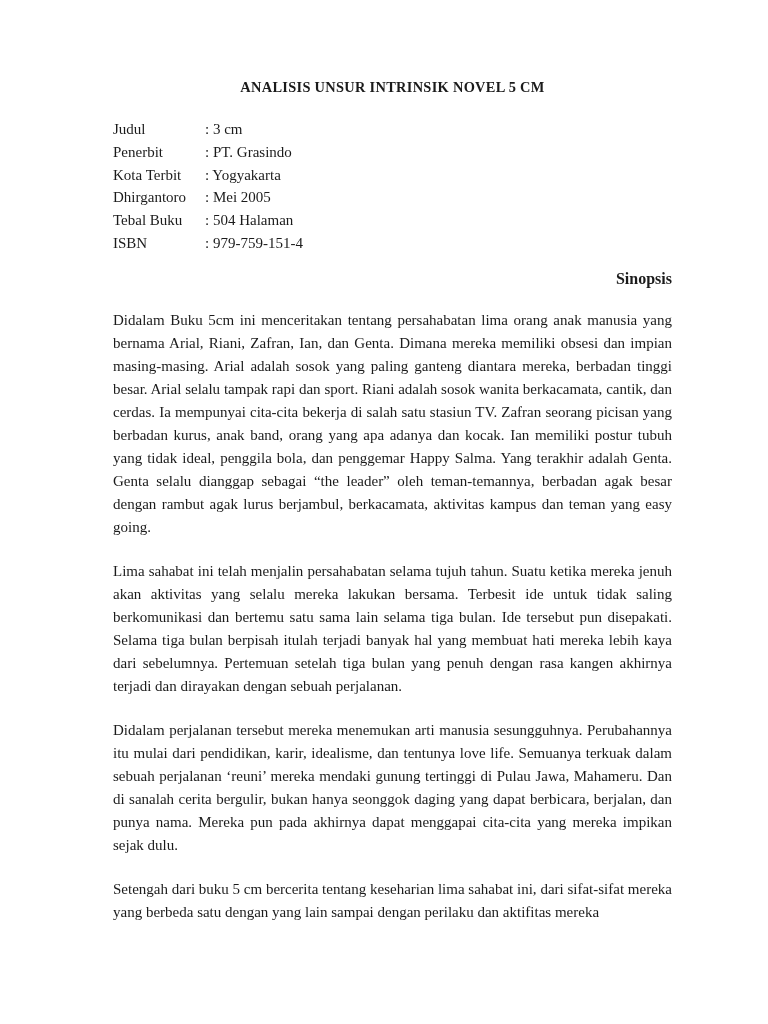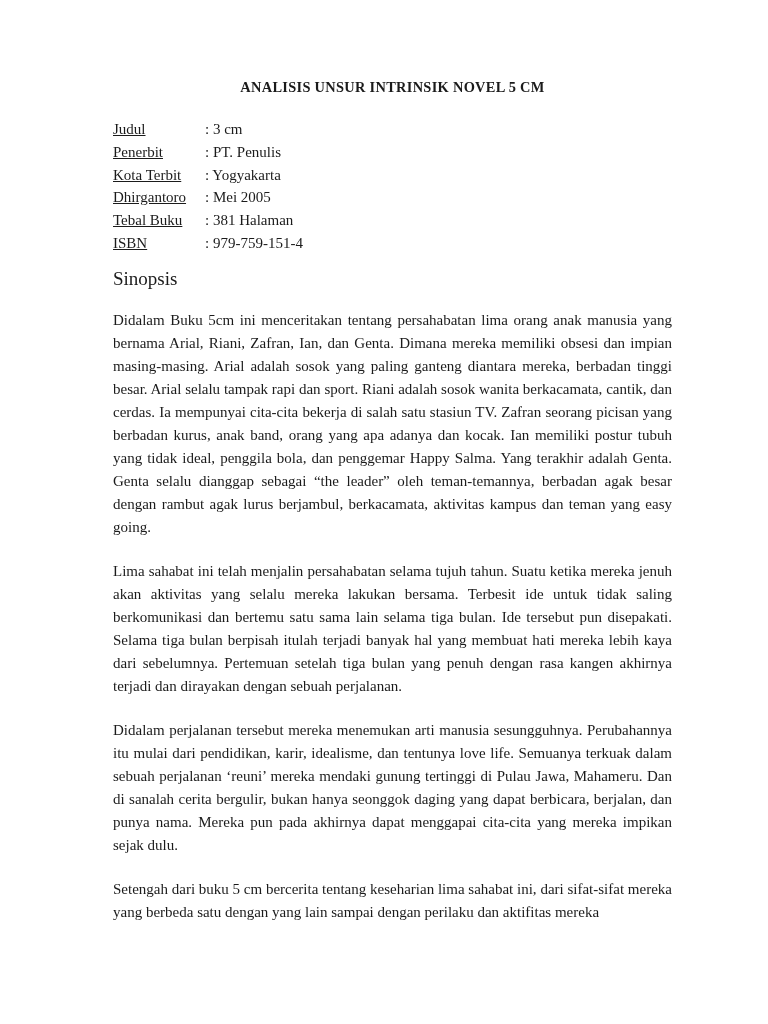--- a/index.html
+++ b/index.html
@@ -31,29 +31,28 @@
   }
   .meta-row {
     display: flex;
     align-items: baseline;
     line-height: 22.8px;
     font-size: 15px;
   }
   .meta-label {
     width: 92px;
     flex: none;
-    text-decoration: underline;
   }
   .meta-value {
     flex: 1;
   }
   .section-heading {
-    font-size: 19px;
-    font-weight: normal;
-    text-align: left;
+    font-size: 16px;
+    font-weight: bold;
+    text-align: right;
     line-height: 18px;
     margin: 15px 0 0 0;
   }
   .body-paragraph {
     font-size: 15px;
     line-height: 23px;
     text-align: justify;
     margin: 21px 0 0 0;
   }
   .body-paragraph.first {
@@ -66,33 +65,33 @@
 
   <h1 class="doc-title">ANALISIS UNSUR INTRINSIK NOVEL 5 CM</h1>
 
   <div class="meta-block">
     <div class="meta-row">
       <span class="meta-label">Judul</span>
       <span class="meta-value">: 3 cm</span>
     </div>
     <div class="meta-row">
       <span class="meta-label">Penerbit</span>
-      <span class="meta-value">: PT. Penulis</span>
+      <span class="meta-value">: PT. Grasindo</span>
     </div>
     <div class="meta-row">
       <span class="meta-label">Kota Terbit</span>
       <span class="meta-value">: Yogyakarta</span>
     </div>
     <div class="meta-row">
       <span class="meta-label">Dhirgantoro</span>
       <span class="meta-value">: Mei 2005</span>
     </div>
     <div class="meta-row">
       <span class="meta-label">Tebal Buku</span>
-      <span class="meta-value">: 381 Halaman</span>
+      <span class="meta-value">: 504 Halaman</span>
     </div>
     <div class="meta-row">
       <span class="meta-label">ISBN</span>
       <span class="meta-value">: 979-759-151-4</span>
     </div>
   </div>
 
   <h2 class="section-heading">Sinopsis</h2>
 
   <p class="body-paragraph first">Didalam Buku 5cm ini menceritakan tentang persahabatan lima orang anak manusia yang bernama Arial, Riani, Zafran, Ian, dan Genta. Dimana mereka memiliki obsesi dan impian masing-masing. Arial adalah sosok yang paling ganteng diantara mereka, berbadan tinggi besar. Arial selalu tampak rapi dan sport. Riani adalah sosok wanita berkacamata, cantik, dan cerdas. Ia mempunyai cita-cita bekerja di salah satu stasiun TV. Zafran seorang picisan yang berbadan kurus, anak band, orang yang apa adanya dan kocak. Ian memiliki postur tubuh yang tidak ideal, penggila bola, dan penggemar Happy Salma. Yang terakhir adalah Genta. Genta selalu dianggap sebagai “the leader” oleh teman-temannya, berbadan agak besar dengan rambut agak lurus berjambul, berkacamata, aktivitas kampus dan teman yang easy going.</p>

